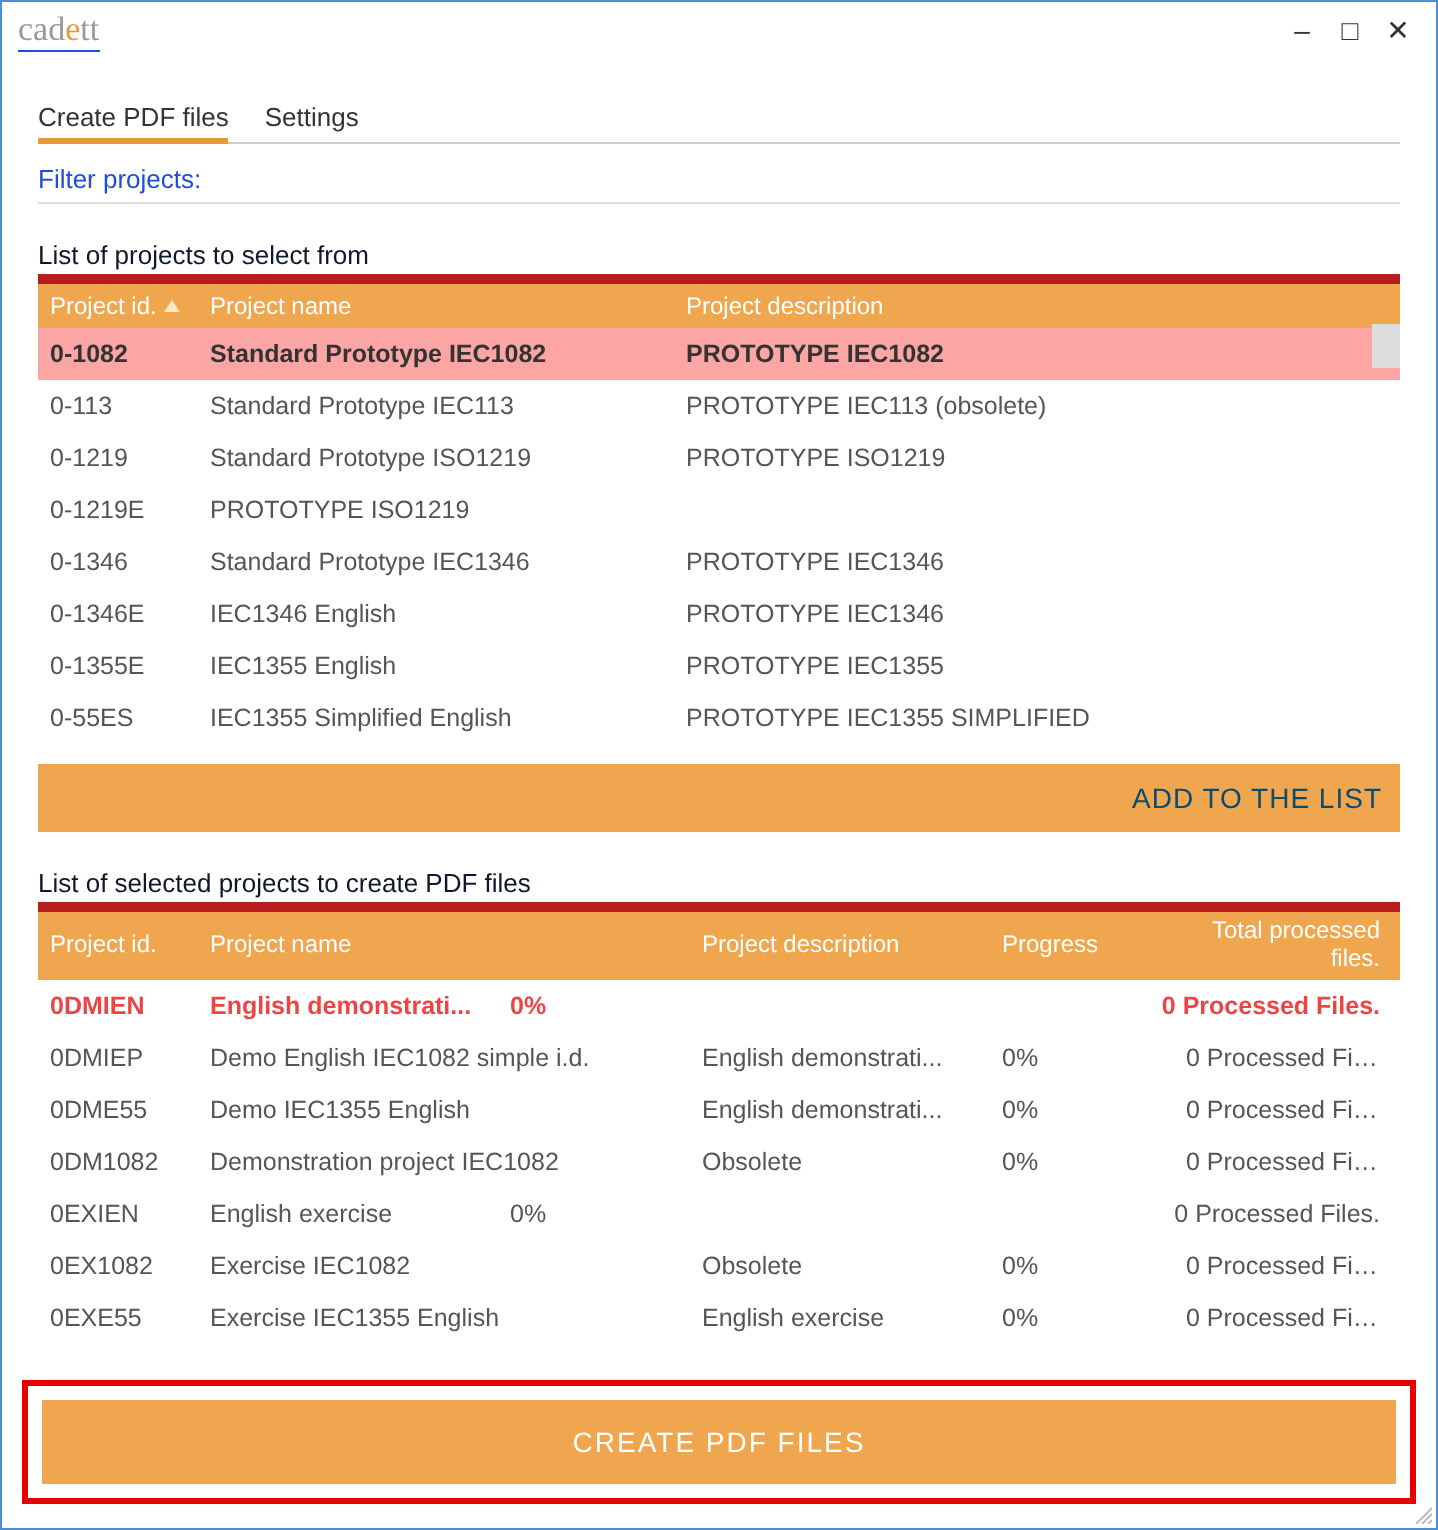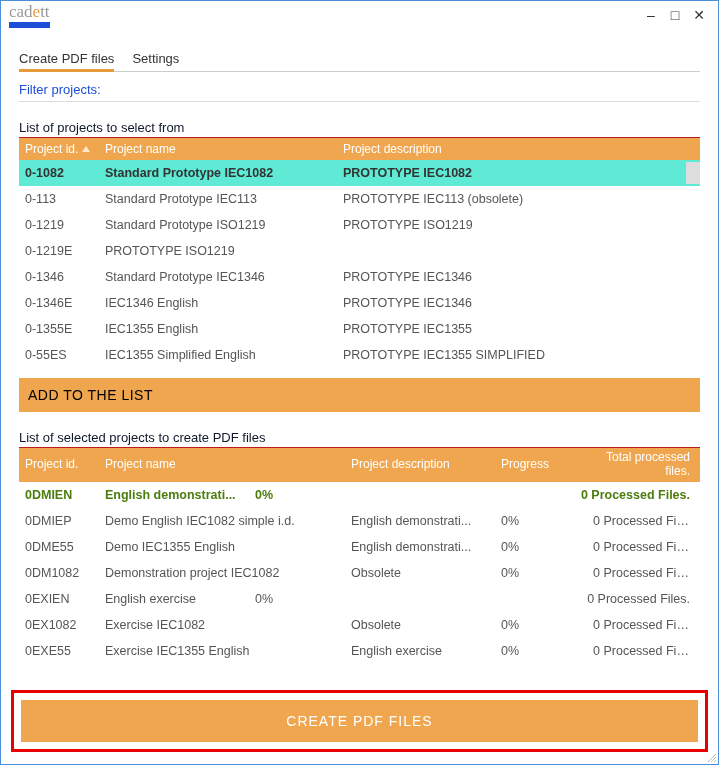--- a/index.html
+++ b/index.html
@@ -25,21 +25,21 @@
       height: 28px;
     }
     .logo {
       font-family: Georgia, serif;
       font-size: 17px;
       color: #999;
       letter-spacing: 0;
     }
     .logo .lbar {
       display: inline-block;
-      border-bottom: 6px solid #1d4ed8;
+      border-bottom: 1px solid #1d4ed8;
     }
     .logo .accent {
       color: #e69a3a;
     }
     .window-controls {
       display: flex;
       gap: 2px;
     }
     .window-controls span {
       width: 22px;
@@ -79,21 +79,21 @@
       border: none;
       border-top: 1px solid #ddd;
       margin-bottom: 18px;
     }
     .section-title {
       font-size: 13px;
       color: #0f172a;
       margin-bottom: 2px;
     }
     .table-wrap {
-      border-top: 1px solid #b91c1c;
+      border-top: 5px solid #b91c1c;
     }
     .table-header {
       display: flex;
       background: #f0a64e;
       color: #fff;
       font-size: 12px;
     }
     .table-header .cell {
       padding: 4px 6px;
       display: flex;
@@ -110,38 +110,38 @@
       color: #555;
       font-size: 12.5px;
     }
     .row .cell {
       padding: 3px 6px;
       white-space: nowrap;
       overflow: hidden;
       text-overflow: ellipsis;
     }
     .row.selected {
-      background: #5eead4;
+      background: #fca5a5;
       color: #333;
       font-weight: bold;
     }
     .row.selected .cell { color: #333; }
-    .row.first-selected .cell { font-weight: bold; color: #4d7c0f; }
+    .row.first-selected .cell { font-weight: bold; color: #ef4444; }
     .c-id   { width: 80px; flex: 0 0 80px; }
     .c-name { width: 238px; flex: 0 0 238px; }
     .c-desc { flex: 1; }
     .s-id   { width: 80px; flex: 0 0 80px; }
     .s-name { width: 246px; flex: 0 0 246px; }
     .s-desc { width: 150px; flex: 0 0 150px; }
     .s-prog { width: 80px; flex: 0 0 80px; }
     .s-tot  { flex: 1; text-align: right; padding-right: 10px !important; margin-left: 12px; }
     .add-btn {
       background: #f0a64e;
-      color: #000000;
-      text-align: left;
+      color: #0c4a6e;
+      text-align: right;
       padding: 9px;
       margin: 10px 0 18px 0;
       font-size: 14px;
       letter-spacing: 0.5px;
       cursor: pointer;
     }
     .scroll-stub {
       position: absolute;
       right: 18px;
       top: 161px;

